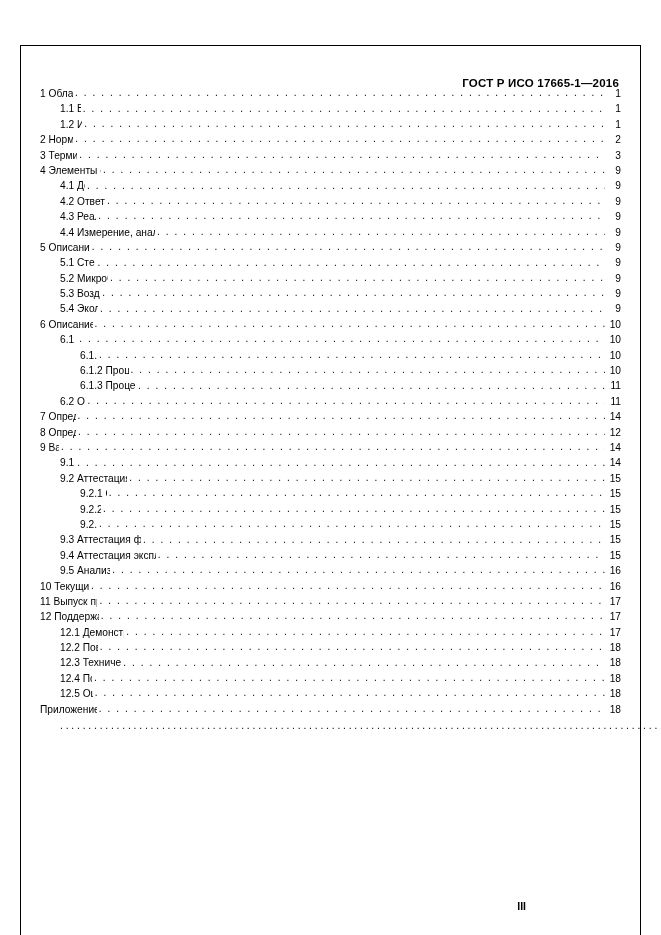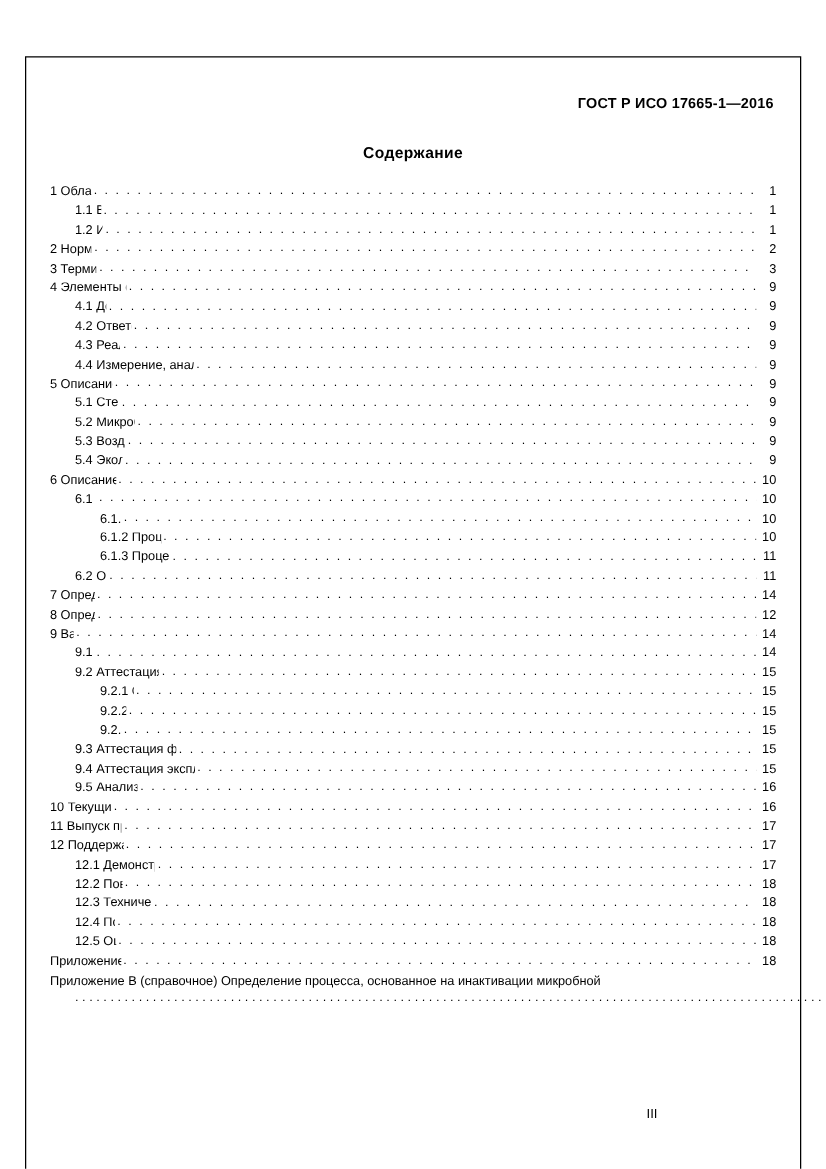--- a/index.html
+++ b/index.html
@@ -100,34 +100,33 @@
   }
   .wrap-row .line2 {
     display: flex;
     align-items: flex-end;
     padding-left: 20px;
     white-space: nowrap;
   }
   .folio {
     position: absolute;
     right: 40px;
-    bottom: 63px;
+    bottom: 48px;
     font-size: 10.5px;
-    font-weight: normal;
+    font-weight: bold;
   }
 </style>
 </head>
 <body>
 
 <div class="page">
   <div class="page-border"></div>
 
   <div class="content">
     <div class="doc-id">ГОСТ Р ИСО 17665-1—2016</div>
-    <div class="toc-title">Содержание</div>
     <div class="toc">
         <div class="toc-row lvl0">
           <span class="label">1  Область применения</span>
           <span class="dots">. . . . . . . . . . . . . . . . . . . . . . . . . . . . . . . . . . . . . . . . . . . . . . . . . . . . . . . . . . . . . . . . . . . . . . . . . . . . . . . . . . . . . . . . . . . . . . . . . . . . . . . . . . . . . . . . . . . . . . . . . . . . . . . . . . . . . . . . . . . . . . . . . . . . . . . . . . . . . . . . . . . . . . . . . . . . . . . . . . . . . . . . . . . . . . . . . . . . . . . . </span>
           <span class="page-no">1</span>
         </div>
         <div class="toc-row lvl1">
           <span class="label">1.1  Включения</span>
           <span class="dots">. . . . . . . . . . . . . . . . . . . . . . . . . . . . . . . . . . . . . . . . . . . . . . . . . . . . . . . . . . . . . . . . . . . . . . . . . . . . . . . . . . . . . . . . . . . . . . . . . . . . . . . . . . . . . . . . . . . . . . . . . . . . . . . . . . . . . . . . . . . . . . . . . . . . . . . . . . . . . . . . . . . . . . . . . . . . . . . . . . . . . . . . . . . . . . . . . . . . . . . . </span>
           <span class="page-no">1</span>
@@ -321,21 +320,20 @@
           <span class="label">12.5  Оценка изменений</span>
           <span class="dots">. . . . . . . . . . . . . . . . . . . . . . . . . . . . . . . . . . . . . . . . . . . . . . . . . . . . . . . . . . . . . . . . . . . . . . . . . . . . . . . . . . . . . . . . . . . . . . . . . . . . . . . . . . . . . . . . . . . . . . . . . . . . . . . . . . . . . . . . . . . . . . . . . . . . . . . . . . . . . . . . . . . . . . . . . . . . . . . . . . . . . . . . . . . . . . . . . . . . . . . . </span>
           <span class="page-no">18</span>
         </div>
         <div class="toc-row lvl0">
           <span class="label">Приложение  А (справочное) Руководство</span>
           <span class="dots">. . . . . . . . . . . . . . . . . . . . . . . . . . . . . . . . . . . . . . . . . . . . . . . . . . . . . . . . . . . . . . . . . . . . . . . . . . . . . . . . . . . . . . . . . . . . . . . . . . . . . . . . . . . . . . . . . . . . . . . . . . . . . . . . . . . . . . . . . . . . . . . . . . . . . . . . . . . . . . . . . . . . . . . . . . . . . . . . . . . . . . . . . . . . . . . . . . . . . . . . </span>
           <span class="page-no">18</span>
         </div>
         <div class="wrap-row">
-          <span class="line1">Приложение  В (справочное) Определение процесса, основанное на инактивации микробной</span>
           <span class="line2">
             <span class="dots">. . . . . . . . . . . . . . . . . . . . . . . . . . . . . . . . . . . . . . . . . . . . . . . . . . . . . . . . . . . . . . . . . . . . . . . . . . . . . . . . . . . . . . . . . . . . . . . . . . . . . . . . . . . . . . . . . . . . . . . . . . . . . . . . . . . . . . . . . . . . . . . . . . . . . . . . . . . . . . . . . . . . . . . . . . . . . . . . . . . . . . . . . . . . . . . . . . . . . . . . </span>
           </span>
         </div>
       </div>
   </div>
 
   <div class="folio">III</div>
 </div>
 

